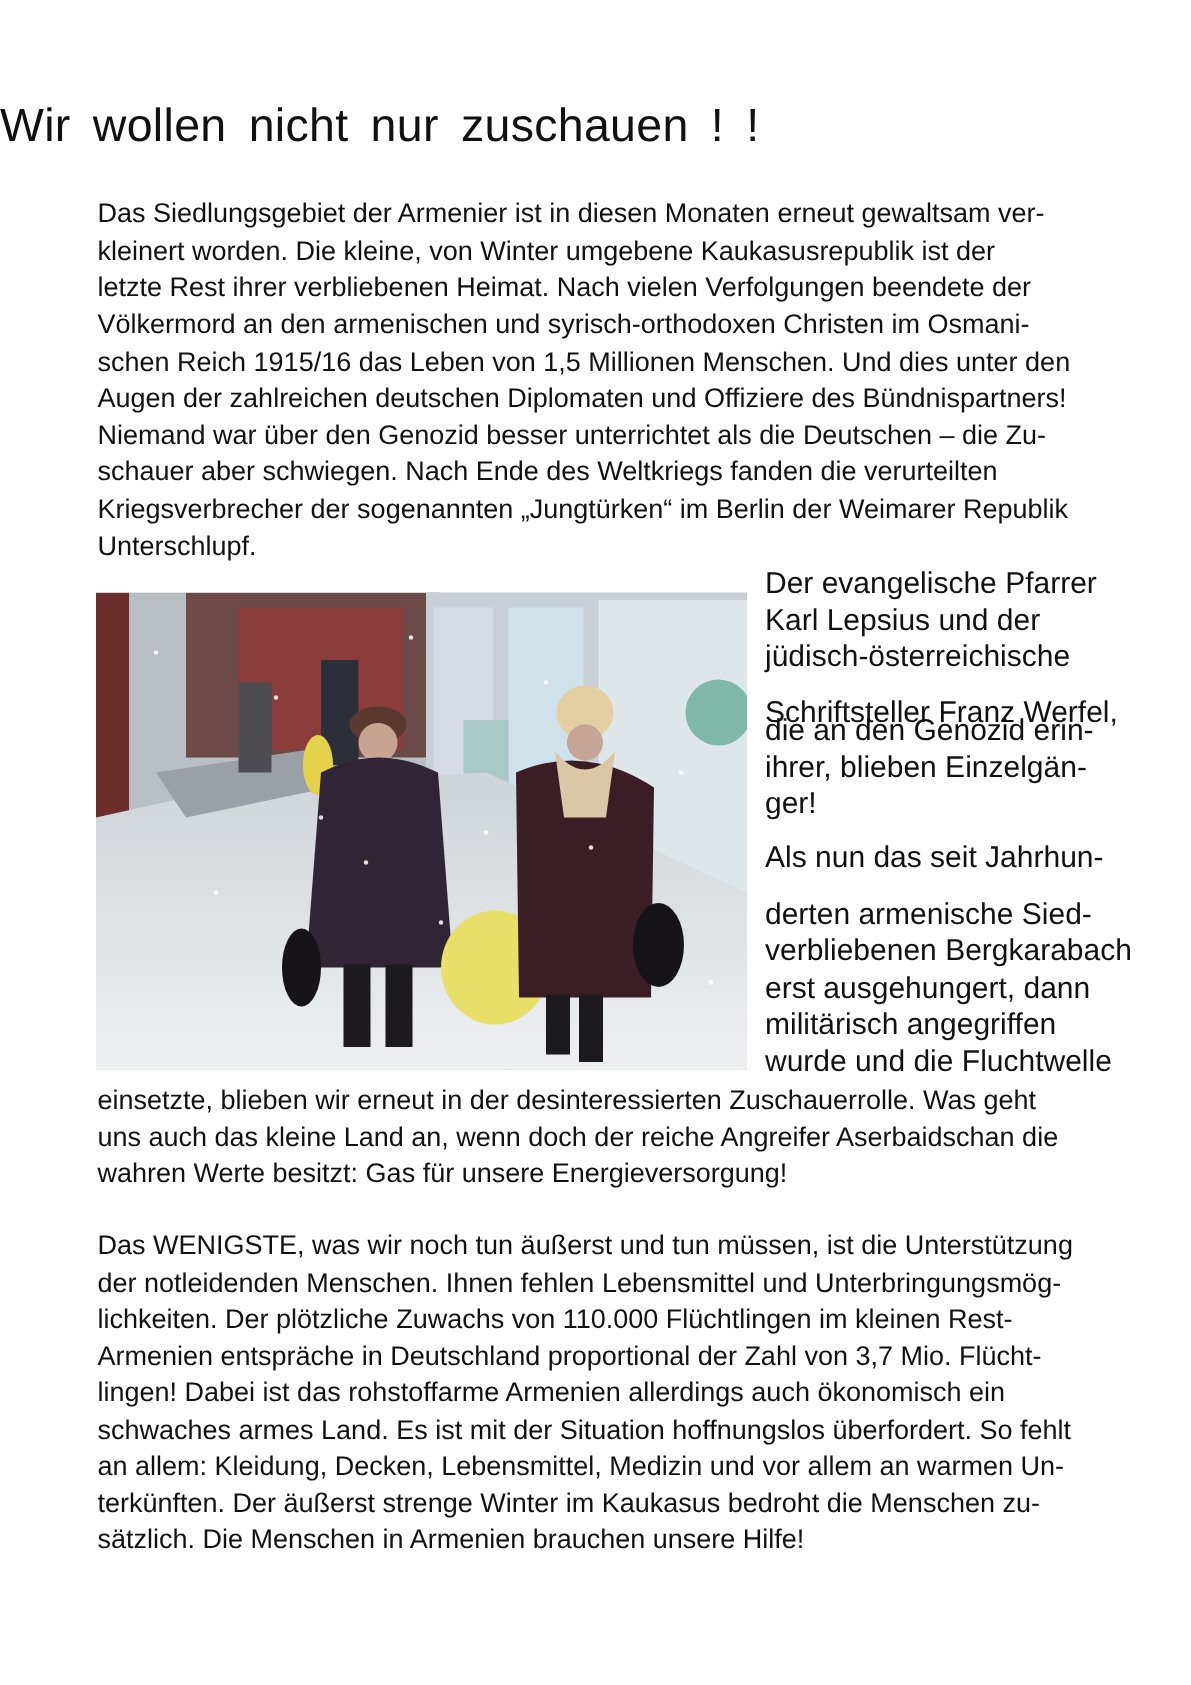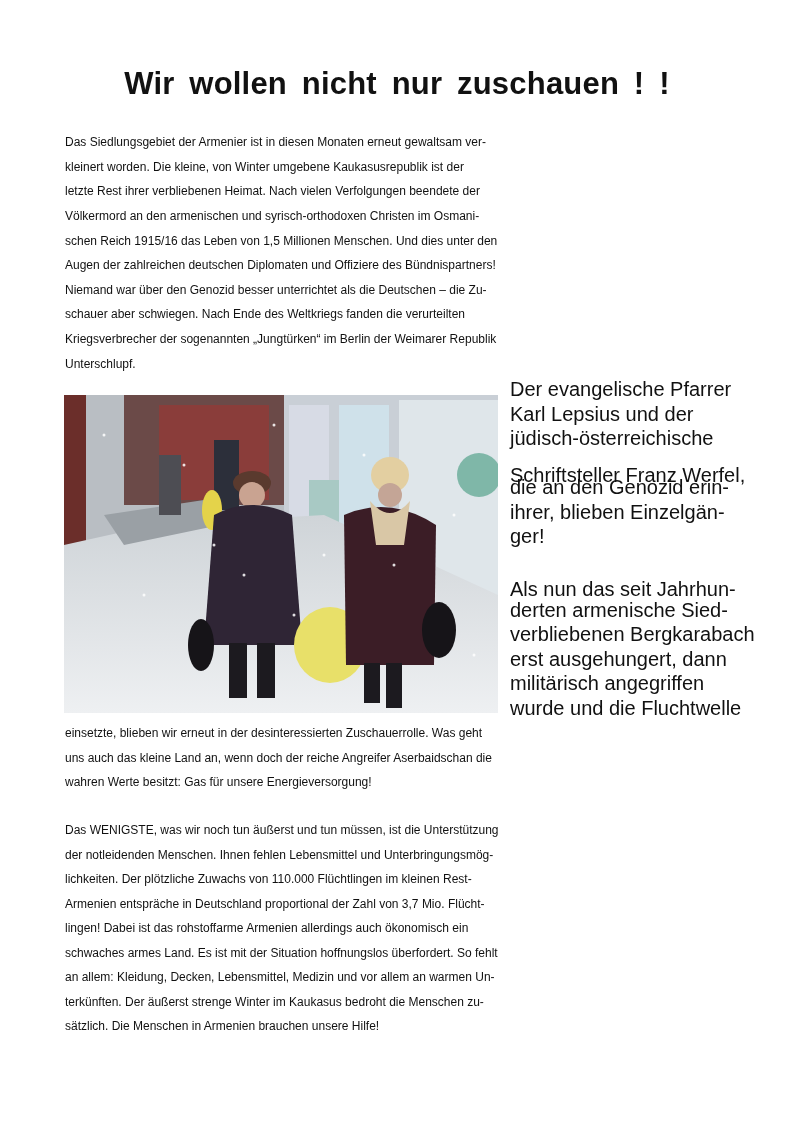--- a/index.html
+++ b/index.html
@@ -1,20 +1,20 @@
 <!DOCTYPE html>
 <html><head>
 <meta charset="utf-8">
 <style>
   html, body { margin:0; padding:0; background:#ffffff; }
   body { width:794px; height:1123px; position:relative; overflow:hidden;
          font-family:"Liberation Sans", "DejaVu Sans", sans-serif; color:#111; }
-  .title { position:absolute; left:0; top:66px; width:794px; text-align:center;
-           font-weight:bold; font-size:31px; letter-spacing:0.2px; word-spacing:6px; }
-  .line { position:absolute; left:65px; font-size:12px; line-height:24.6px; white-space:nowrap; }
+  .title { position:absolute; left:0; top:66px; width:794px; text-align:left;
+           font-weight:normal; font-size:31px; letter-spacing:0.2px; word-spacing:6px; }
+  .line { position:absolute; left:65px; font-size:18px; line-height:24.6px; white-space:nowrap; }
   .photo { position:absolute; left:64px; top:395px; width:434px; height:318px; overflow:hidden; background:#d9dde0; }
   .rline { position:absolute; left:510px; font-size:20px; white-space:nowrap; }
 </style>
 </head>
 <body>
 
 <div class="title">Wir  wollen  nicht  nur  zuschauen ! !</div>
 
 <div>
   <div class="line" style="top:130px">Das Siedlungsgebiet der Armenier ist in diesen Monaten erneut gewaltsam ver-</div>
@@ -95,21 +95,21 @@
 <div>
   <div class="rline" style="top:378px">Der evangelische Pfarrer</div>
   <div class="rline" style="top:403px">Karl Lepsius und der</div>
   <div class="rline" style="top:427px">jüdisch-österreichische</div>
   <div class="rline" style="top:464px">Schriftsteller Franz Werfel,</div>
   <div class="rline" style="top:476px">die an den Genozid erin-</div>
   <div class="rline" style="top:501px">ihrer, blieben Einzelgän-</div>
   <div class="rline" style="top:525px">ger!</div>
 </div>
 <div>
-  <div class="rline" style="top:578px">Als nun das seit Jahrhun-</div>
+  <div class="rline" style="top:561px">Als nun das seit Jahrhun-</div>
   <div class="rline" style="top:599px">derten armenische Sied-</div>
   <div class="rline" style="top:623px">verbliebenen Bergkarabach</div>
   <div class="rline" style="top:648px">erst ausgehungert, dann</div>
   <div class="rline" style="top:672px">militärisch angegriffen</div>
   <div class="rline" style="top:697px">wurde und die Fluchtwelle</div>
 </div>
 
 <div>
   <div class="line" style="top:721px">einsetzte, blieben wir erneut in der desinteressierten Zuschauerrolle. Was geht</div>
   <div class="line" style="top:746px">uns auch das kleine Land an, wenn doch der reiche Angreifer Aserbaidschan die</div>

